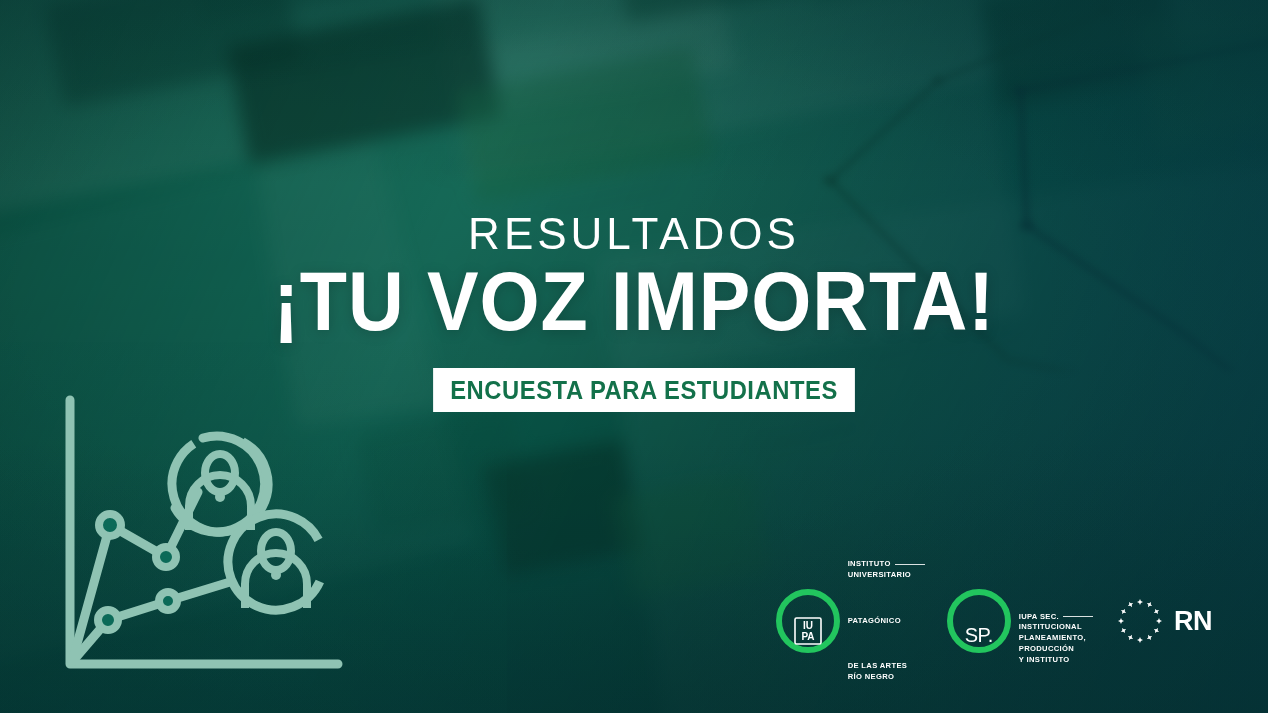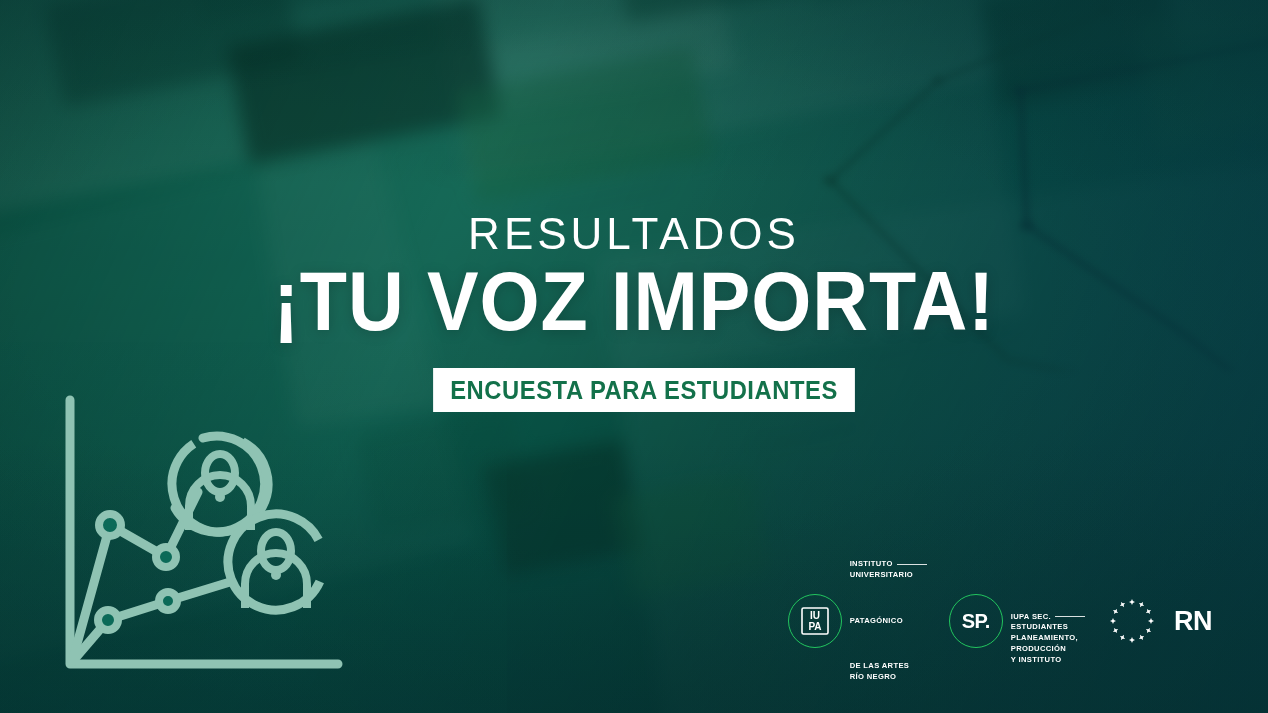--- a/index.html
+++ b/index.html
@@ -134,31 +134,31 @@
     position: absolute;
     right: 56px;
     bottom: 30px;
     display: flex;
     align-items: center;
     gap: 22px;
   }
   .logo-unit { display: flex; align-items: center; gap: 8px; }
   .logo-mark {
     width: 52px; height: 52px; border-radius: 50%;
-    border: 1px solid #22c55e;
-    display: flex; align-items: center; justify-content: center;
+    border: 6px solid #22c55e;
+    display: flex; align-items: flex-end; justify-content: center;
     flex: 0 0 auto;
   }
-  .logo-sp-text { color: #fff; font-size: 20px; font-weight: 700; letter-spacing: -.5px; }
+  .logo-sp-text { color: #fff; font-size: 20px; font-weight: 400; letter-spacing: -.5px; }
   .logo-lines { display: flex; flex-direction: column; justify-content: center; }
   .ll { color: #fff; font-size: 7.6px; font-weight: 700; letter-spacing: .35px; line-height: 1.42; white-space: nowrap; }
   .ll.thin { font-weight: 700; margin-top: 35px; }
   .ll.rule { display: flex; align-items: center; gap: 4px; }
   .ll .rule-line { display:inline-block; height:1px; width:30px; background: #fff; opacity:.85; }
-  .rn-unit { display: flex; align-items: center; gap: 17px; }
+  .rn-unit { display: flex; align-items: center; gap: 9px; }
   .rn-text { color: #fff; font-size: 27px; font-weight: 700; letter-spacing: -.5px; }
   .stars { position: relative; width: 50px; height: 50px; flex: 0 0 auto; }
 </style>
 </head>
 <body>
 
 <div class="stage">
 
   <div class="bg-base"></div>
 
@@ -280,21 +280,21 @@
 
     <div class="logo-unit">
       <div class="logo-mark">
         <span class="logo-sp-text">SP.</span>
       </div>
       <div class="logo-lines">
         <div class="ll rule thin">
           <span>IUPA SEC.</span>
             <span class="rule-line"></span>
         </div>
-        <div class="ll">ESTUDIANTES</div>
+        <div class="ll">INSTITUCIONAL</div>
         <div class="ll">PLANEAMIENTO,</div>
         <div class="ll">PRODUCCIÓN</div>
         <div class="ll">Y INSTITUTO</div>
       </div>
     </div>
 
     <div class="rn-unit">
       <svg class="stars" viewBox="0 0 50 50">
         <g fill="#ffffff">
           <g transform="translate(25,25)">

